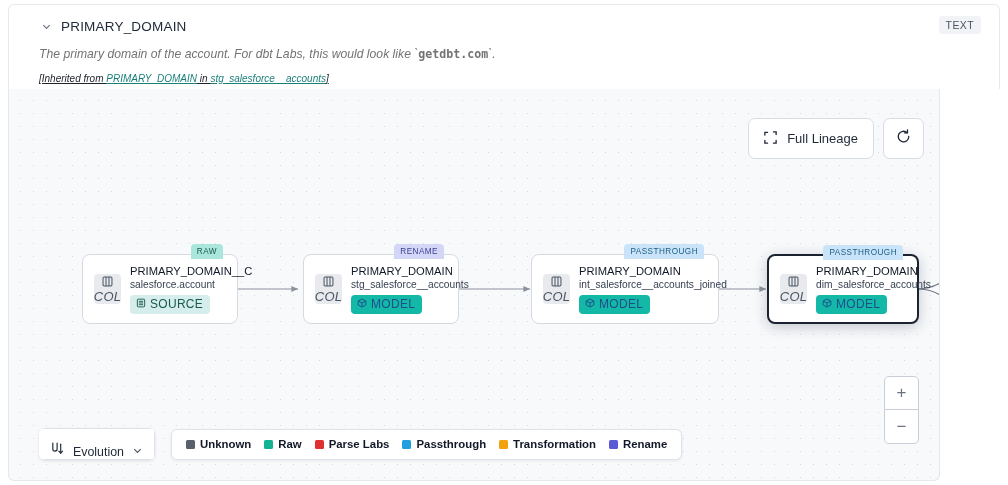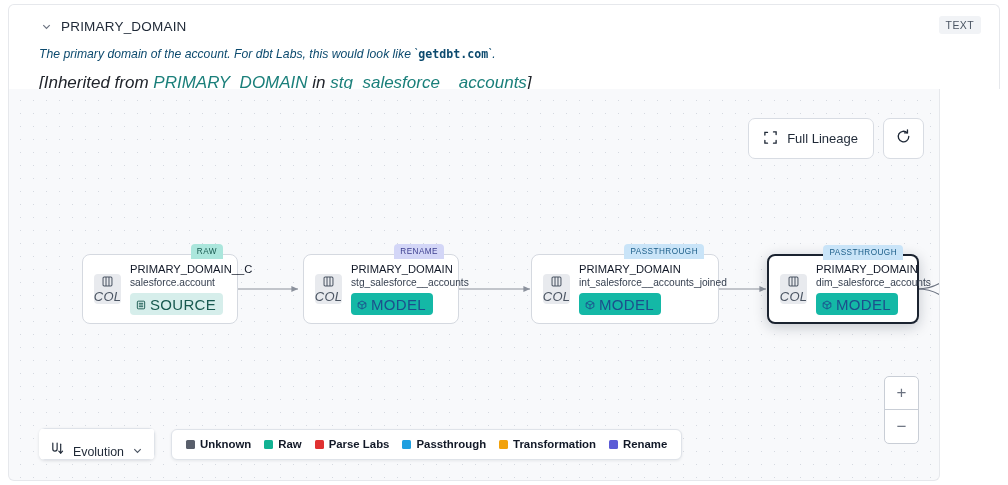--- a/index.html
+++ b/index.html
@@ -52,33 +52,33 @@
     font-size: 10.5px;
     letter-spacing: .4px;
     padding: 3px 7px 3px 7px;
     border-radius: 3px;
   }
   .hdr-desc {
     position: absolute;
     left: 30px; top: 42px;
     font-size: 12.2px;
     font-style: italic;
-    color: #0c4a6e;
+    color: #737373;
     white-space: nowrap;
   }
   .hdr-desc .mono {
     font-family: "DejaVu Sans Mono", monospace;
     font-style: normal;
     font-weight: bold;
     font-size: 11.6px;
   }
   .hdr-inherit {
     position: absolute;
     left: 30px; top: 68px;
-    font-size: 17px;
+    font-size: 10px;
     font-style: italic;
     color: #20242b;
     white-space: nowrap;
     text-decoration: underline;
   }
   .hdr-inherit a {
     color: #1a7f7a;
     text-decoration: underline;
     font-style: italic;
     cursor: pointer;
@@ -176,21 +176,21 @@
     gap: 2px;
   }
   .node-col { font-size: 11.2px; color: #111827; white-space: nowrap; }
   .node-tbl { font-size: 10.2px; color: #374151; white-space: nowrap; }
   .node-pill {
     margin-top: 3px;
     align-self: flex-start;
     display: flex; align-items: center; gap: 4px;
     padding: 2.5px 7px 2.5px 6px;
     border-radius: 4px;
-    font-size: 15px;
+    font-size: 12px;
     letter-spacing: .3px;
   }
   .pill-source { background: #d6eeeb; color: #17594f; }
   .pill-model  { background: #14b8a6; color: #1c4f8c; }
 
   .node-tag {
     position: absolute;
     top: -11px;
     height: 15px;
     display: flex; align-items: center;

